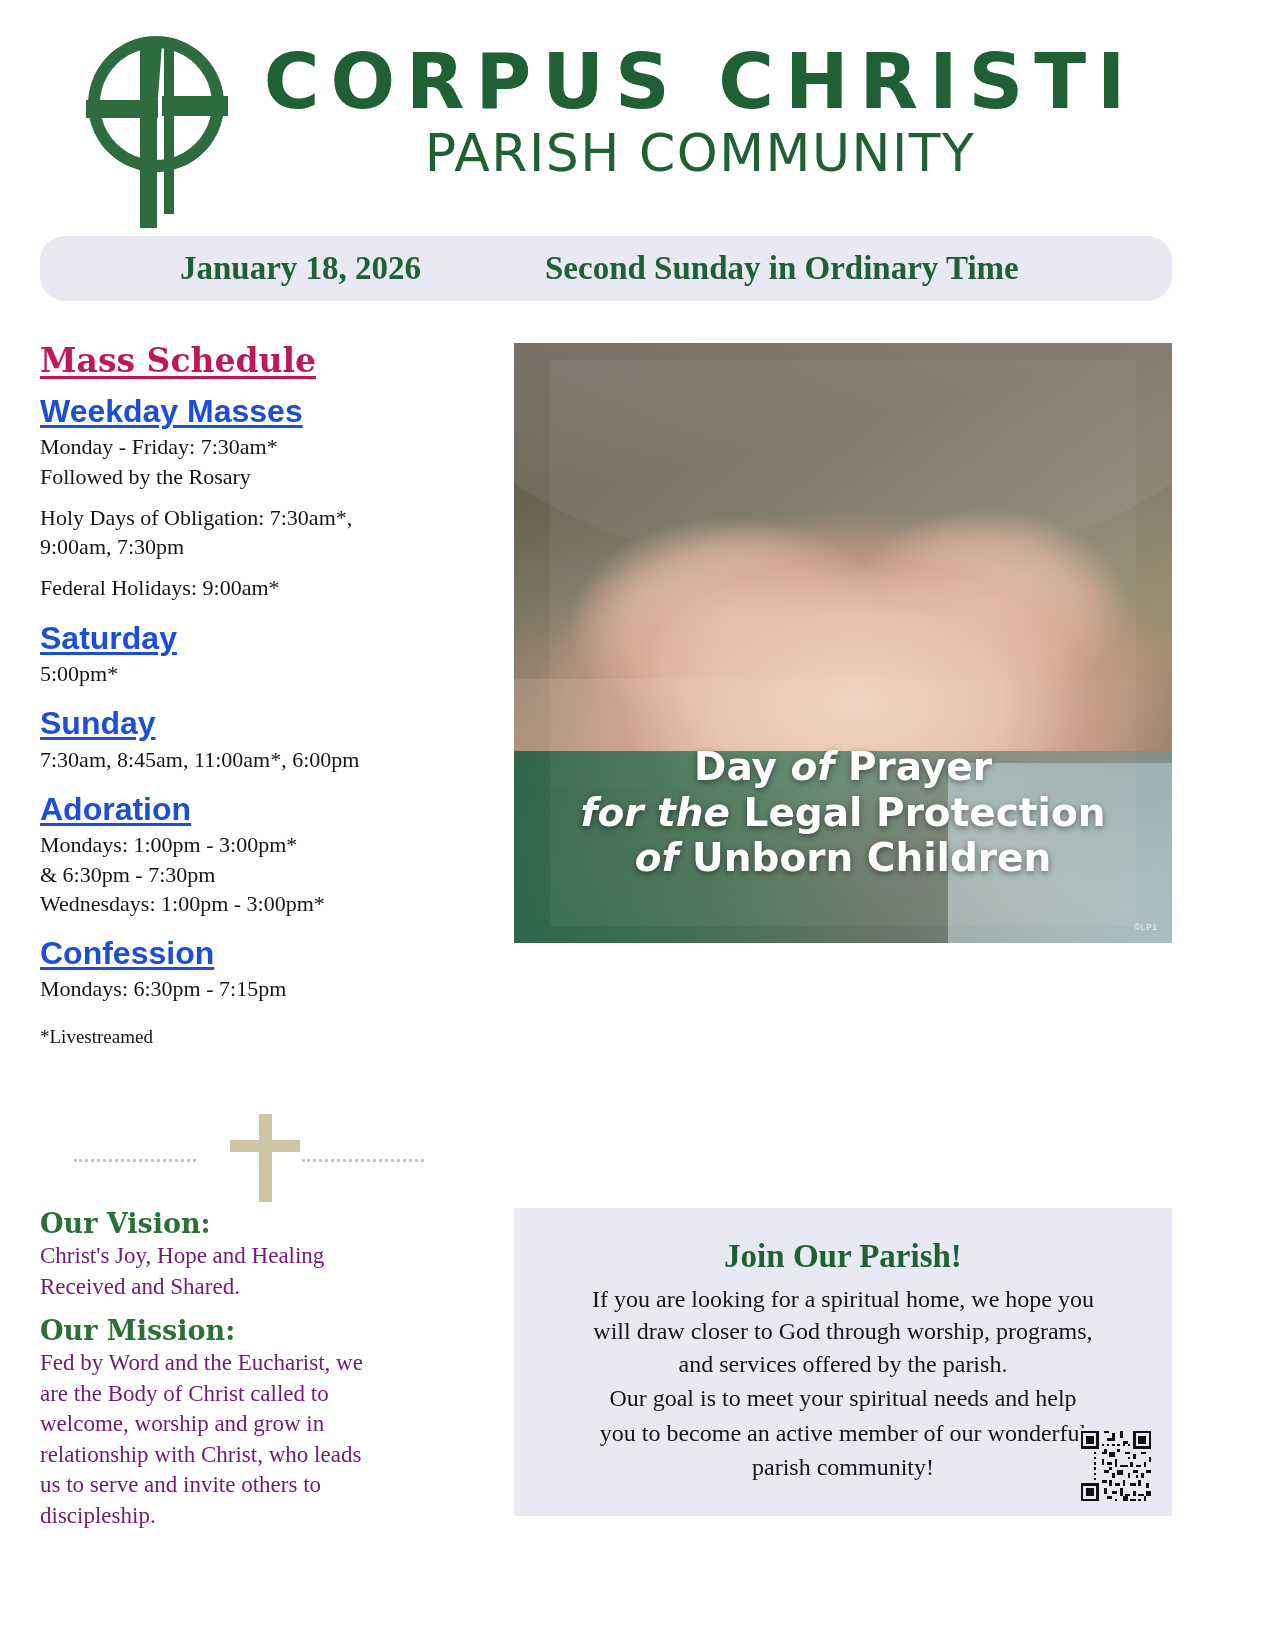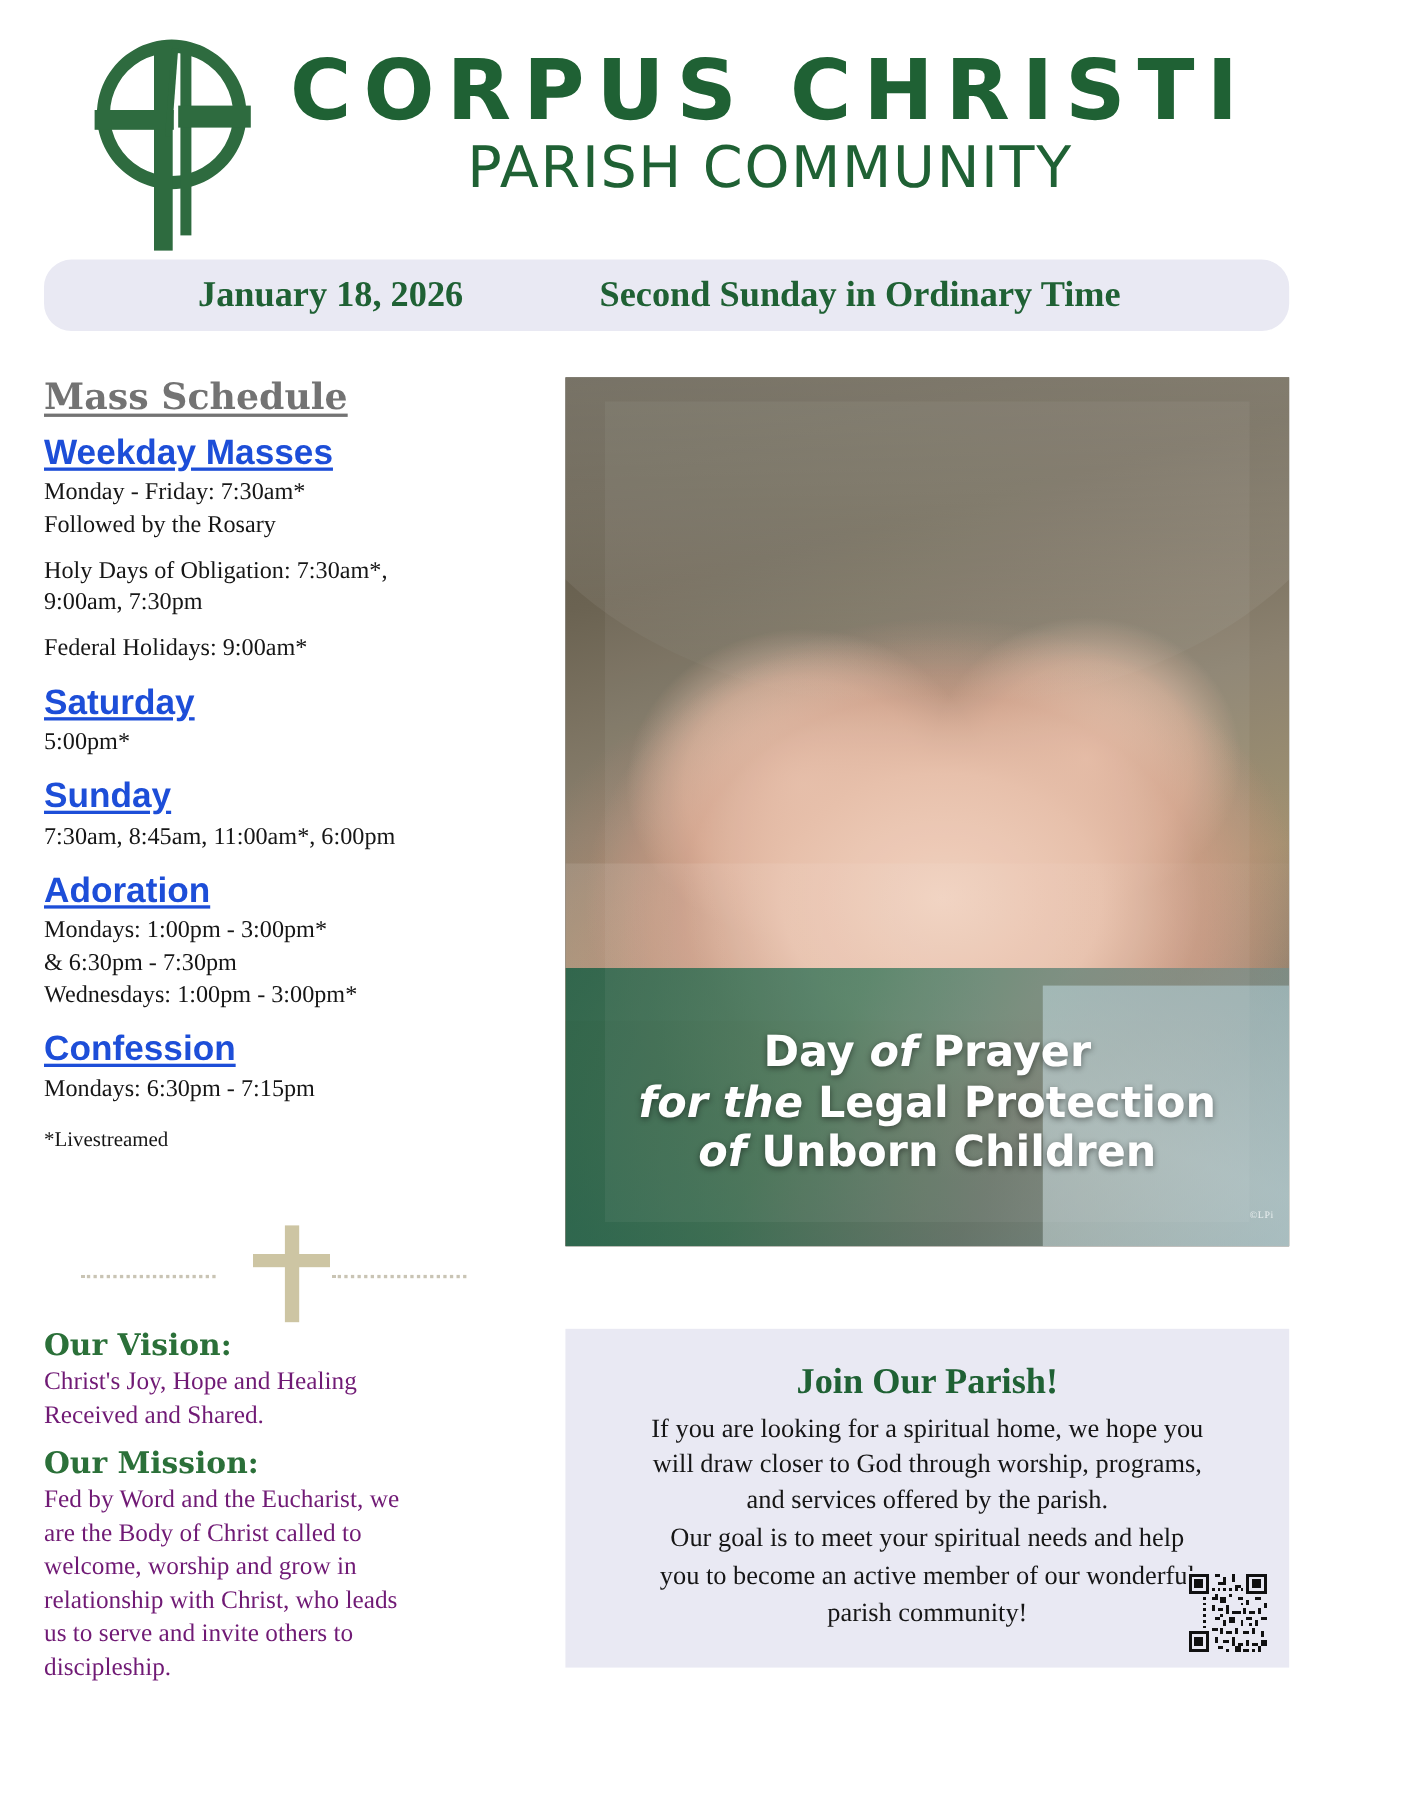--- a/index.html
+++ b/index.html
@@ -87,21 +87,21 @@
   
   .left-col {
     position: absolute;
     left: 40px; top: 342px;
     width: 430px;
   }
   .sec-title {
     font-family: "DejaVu Serif", serif;
     font-weight: 700;
     font-size: 33px;
-    color: #737373;
+    color: #be185d;
     text-decoration: underline;
     text-underline-offset: 4px;
     line-height: 1.15;
     margin: 0 0 4px 0;
   }
   .sub-title {
     font-family: Liberation Sans, sans-serif;
     font-weight: 700;
     font-size: 32px;
     color: #1d4ed8;
@@ -180,21 +180,21 @@
     font-size: 23px;
     color: #701a75;
     line-height: 1.33;
     margin: 0;
   }
 
   
   .poster {
     position: absolute;
     left: 514px; top: 343px;
-    width: 658px; height: 790px;
+    width: 658px; height: 600px;
     overflow: hidden;
     background: #4f4a3c;
   }
   .poster .bg {
     position: absolute;
     inset: 0;
     background:
       radial-gradient(ellipse 58% 38% at 52% 60%, #f0cfbc 0%, #e6bda7 38%, rgba(214,160,136,0.55) 62%, rgba(120,95,80,0) 85%),
       radial-gradient(ellipse 30% 22% at 33% 47%, #f3d8c6 0%, rgba(238,197,174,0.6) 55%, rgba(200,150,125,0) 82%),
       radial-gradient(ellipse 26% 20% at 72% 44%, #f1d2bd 0%, rgba(232,190,166,0.6) 55%, rgba(195,145,120,0) 82%),
@@ -244,22 +244,22 @@
     padding: 0 26px;
   }
   .poster-caption .cl {
     font-size: 39px;
     font-weight: 700;
     white-space: nowrap;
   }
   .poster-caption .it { font-style: italic; font-weight: 700; }
   .poster-credit {
     position: absolute;
-    right: 14px; bottom: 24px;
-    font-family: Liberation Serif, serif;
+    right: 14px; bottom: 10px;
+    font-family: Liberation Mono, monospace;
     font-size: 9px;
     color: rgba(255,255,255,0.75);
     letter-spacing: 0.5px;
   }
 
   
   .join-box {
     position: absolute;
     left: 514px; top: 1208px;
     width: 658px;

